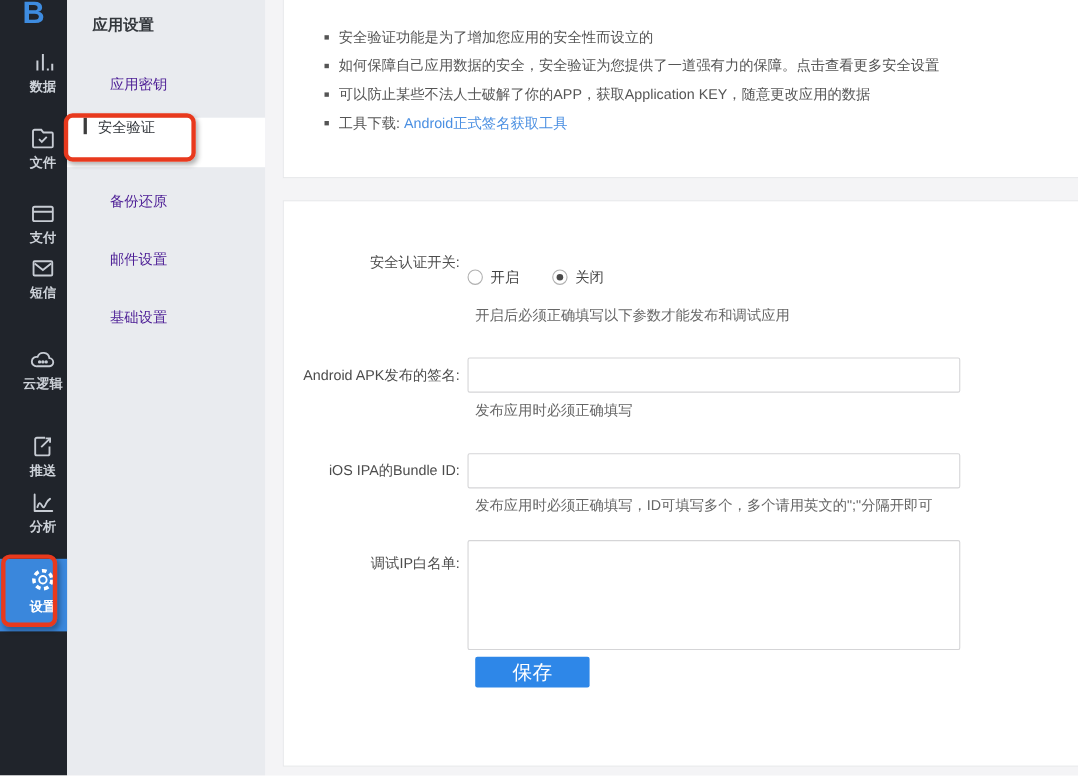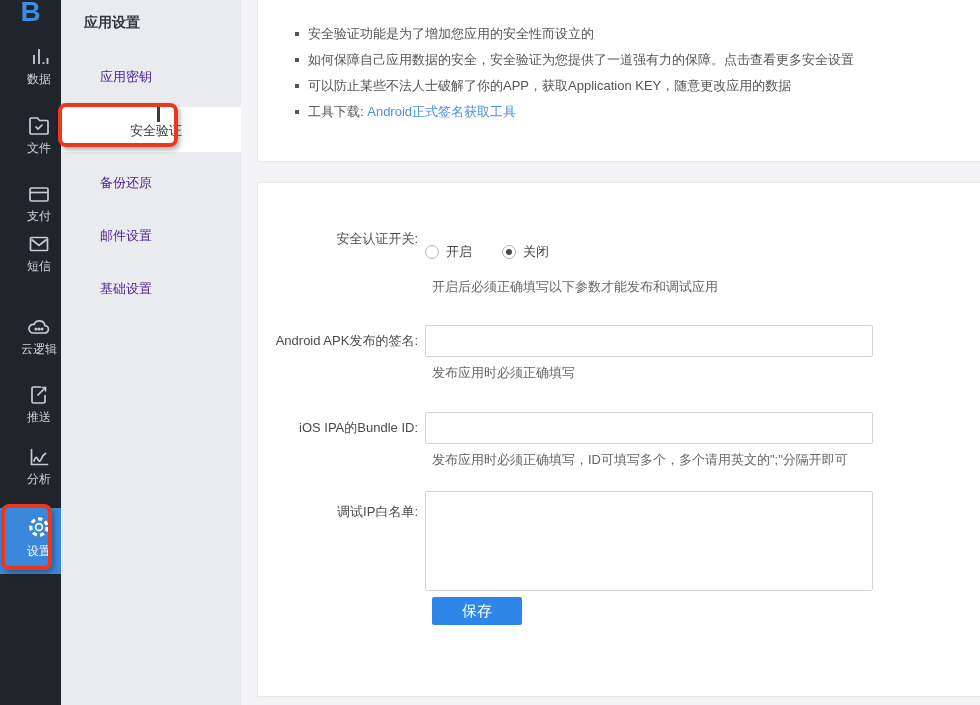--- a/index.html
+++ b/index.html
@@ -9,31 +9,31 @@
     font-family:"Liberation Sans","DejaVu Sans",sans-serif;
     background:#f4f4f6; font-size:13px;
   }
   .app { position:relative; width:980px; height:705px; display:flex; }
 
   
   .psb { flex:none; width:61px; background:#20242b; position:relative; z-index:1; }
   .logo { position:absolute; top:-4px; left:0; width:61px; text-align:center;
           color:#3e8ce0; font-size:28px; font-weight:bold; }
   .pnav { position:absolute; left:0; width:78px; text-align:center;
-          color:#cdd2d9; font-size:12px; cursor:pointer; }
+          color:#cdd2d9; font-size:12px; cursor:pointer;font-weight:bold; }
   .pnav svg { display:block; margin:0 auto 3px auto; }
   .pnav.tile { background:#3a87dc; color:#fff; height:66px; padding-top:6px; }
 
   
   .ssb { flex:none; width:180px; background:#e9ebef; position:relative; z-index:1; }
   .ssb-title { position:absolute; top:14px; left:23px; font-size:14px;
                font-weight:bold; color:#33373c; }
   .sitem { position:absolute; left:39px; color:#4c1d95; cursor:pointer; }
   .active-row { position:absolute; top:107px; left:0; width:180px; height:45px;
-                background:#fff; display:flex; align-items:center; cursor:pointer;flex-direction:column; }
+                background:#fff; display:flex; cursor:pointer; }
   .active-bar { margin-left:15px; width:3px; height:15px; background:#3c3c3c; }
   .active-label { margin-left:10px; color:#33373c; }
 
   
   .hl { position:absolute; border:4px solid #e8391d; border-radius:8px;
         box-shadow:2px 3px 5px rgba(0,0,0,.30); pointer-events:none; z-index:6; }
   .hl-security { left:58px; top:103px; width:120px; height:44px; }
   .hl-settings { left:1px;  top:504px; width:51px;  height:66px; }
 
   
@@ -54,22 +54,22 @@
   .w448 { width:448px; }
   .ti { width:448px; height:32px; border:1px solid #d5d5d7; border-radius:2px;
         background:#fff; outline:none; padding:0 8px; font-size:13px; }
   textarea.ti { height:100px; padding:6px 8px; resize:none;
                 font-family:"Liberation Sans","DejaVu Sans",sans-serif; }
   .radios { display:flex; align-items:center; gap:30px; }
   .radio { display:flex; align-items:center; gap:7px; color:#444; cursor:pointer;margin-top:26px; }
   .rb { width:14px; height:14px; border:1px solid #b0b0b0; border-radius:50%;
         background:#fff; display:inline-flex; align-items:center; justify-content:center; }
   .rb .dot { width:6px; height:6px; border-radius:50%; background:#4a4a4a; }
-  .save-btn { margin-left:174px; width:90px; height:28px; background:#2e87e8;
-              color:#fff; border:none; border-radius:2px; font-size:15px; cursor:pointer; }
+  .save-btn { margin-left:174px; width:104px; height:28px; background:#2e87e8;
+              color:#fff; border:none; border-radius:2px; font-size:18px; cursor:pointer; }
 
   
   .mrow1 { margin-bottom:16px; align-items:center; }
   .mnote1 { margin-bottom:29px; }
   .mrow2 { margin-bottom:6px; align-items:center; }
   .mnote2 { margin-bottom:30px; }
   .mnote3 { margin-bottom:22px; }
   .mrow4 { margin-bottom:6px; }
   .mrow4 .flabel { padding-top:12px; }
   .mnote4 { margin-bottom:26px; }
@@ -129,21 +129,21 @@
         <svg width="26" height="22" viewBox="0 0 26 22" fill="none" stroke="#c7ccd4" stroke-width="1.7">
           <path d="M7.5 17a4.3 4.3 0 1 1 .6-8.5 5.6 5.6 0 0 1 10.8 1.1 3.7 3.7 0 0 1-.4 7.4z"></path>
           <circle cx="10" cy="13" r="0.7" fill="#c7ccd4"></circle>
           <circle cx="13" cy="13" r="0.7" fill="#c7ccd4"></circle>
           <circle cx="16" cy="13" r="0.7" fill="#c7ccd4"></circle>
         </svg>
       </span>
       <span>云逻辑</span>
     </div>
 
-    <div class="pnav" style="top:383px">
+    <div class="pnav" style="top:394px">
       <span>
         <svg width="24" height="23" viewBox="0 0 24 23" fill="none" stroke="#c7ccd4" stroke-width="1.7">
           <path d="M14 4H6.5A1.5 1.5 0 0 0 5 5.5v13A1.5 1.5 0 0 0 6.5 20h10a1.5 1.5 0 0 0 1.5-1.5V12"></path>
           <path d="M10.5 12.5 18.5 4.5"></path>
             <path d="M14.5 4.5h4v4"></path>
         </svg>
       </span>
       <span>推送</span>
     </div>
 

